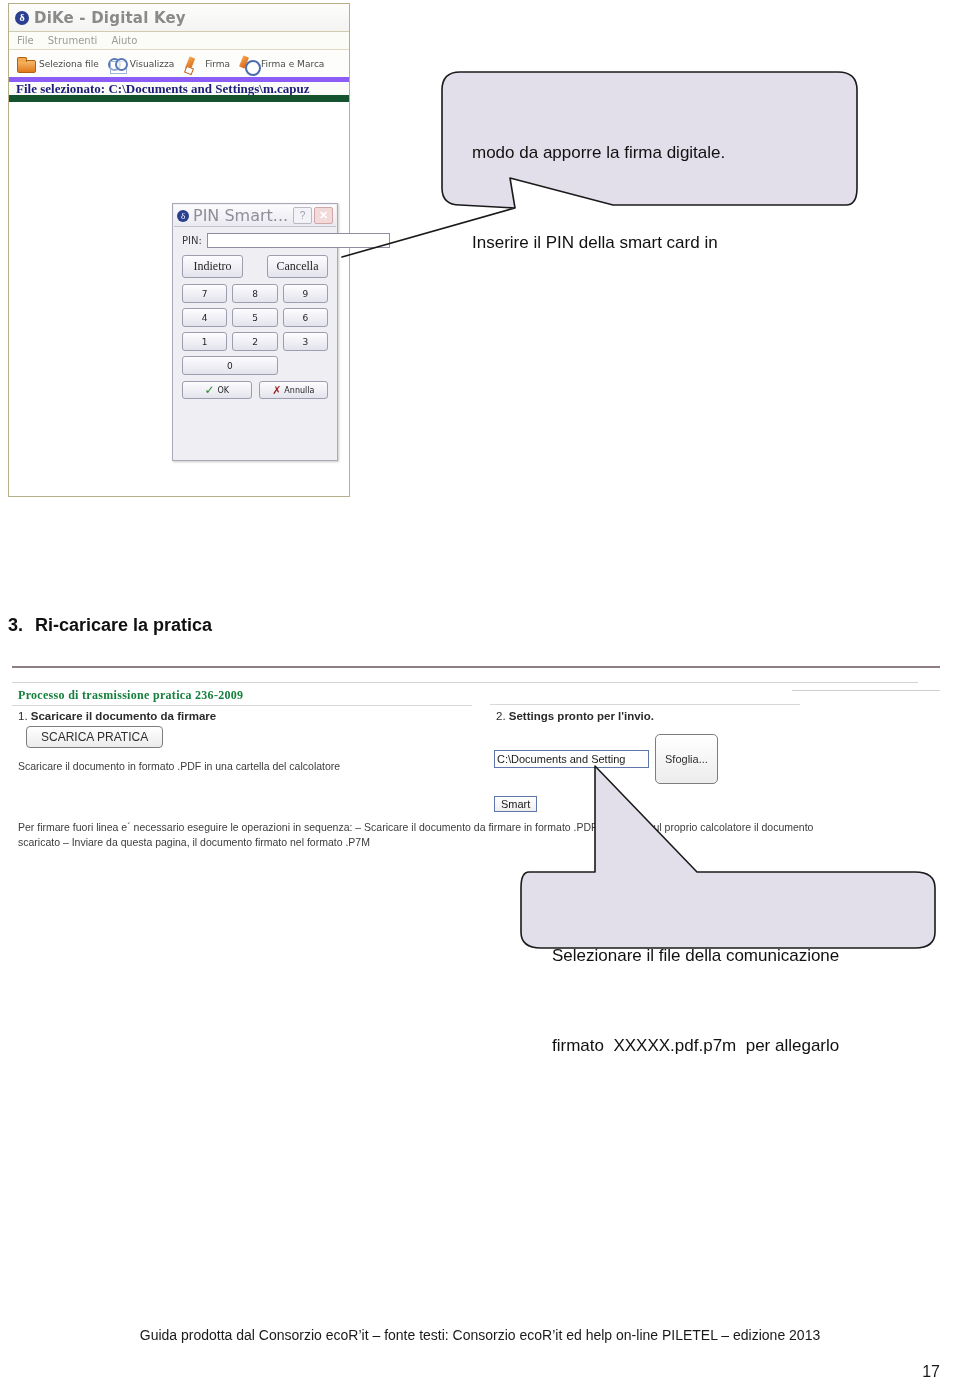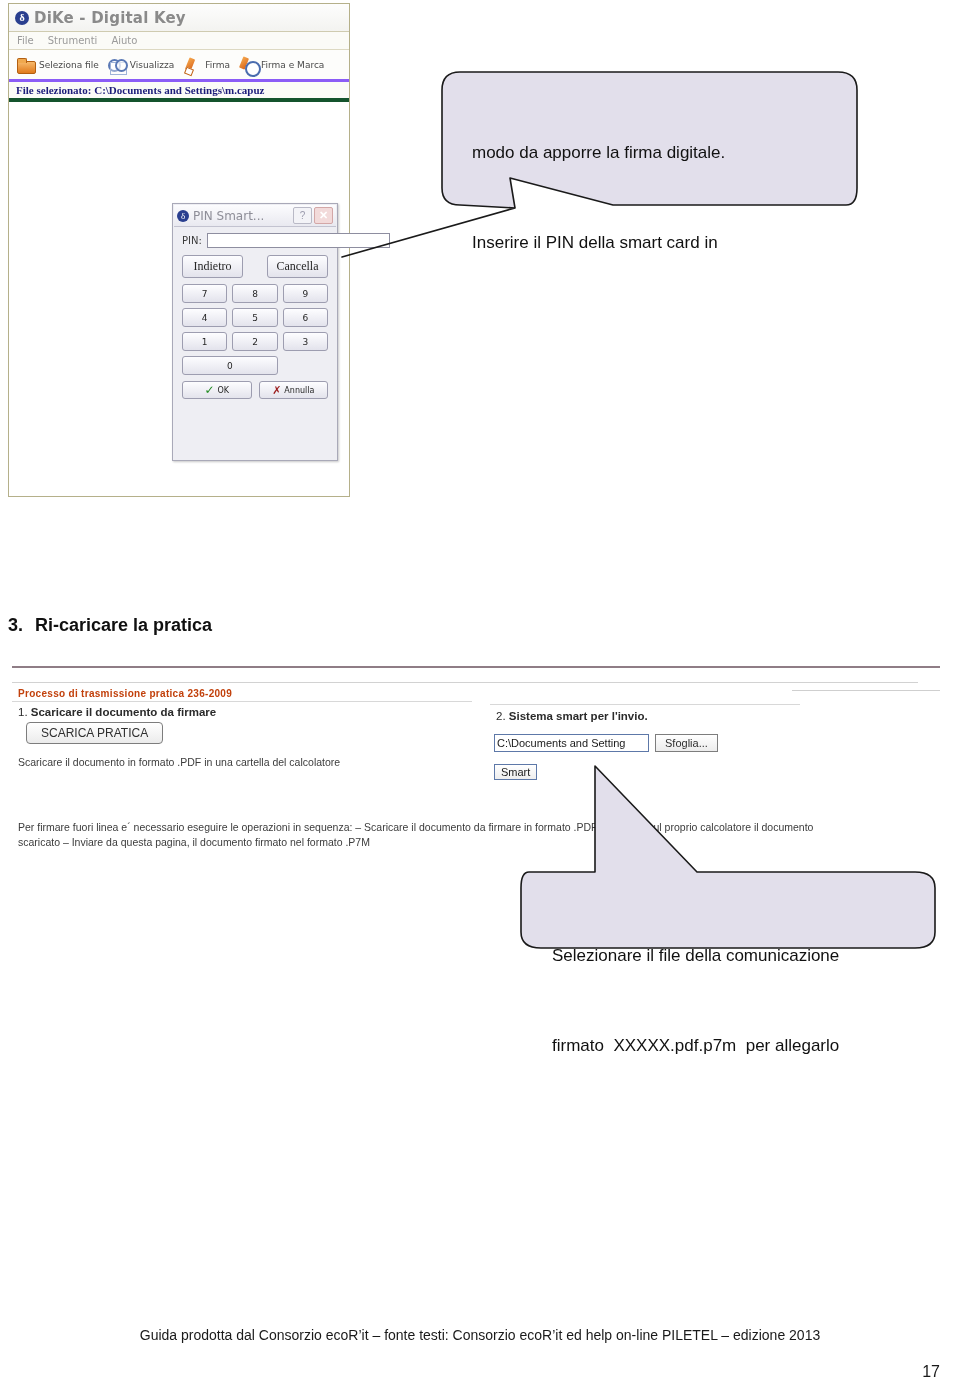--- a/index.html
+++ b/index.html
@@ -35,21 +35,21 @@
     font-family:"DejaVu Sans", sans-serif;
   }
   .dike-menubar{
     position:absolute;left:0;top:28px;width:100%;height:18px;
     background:#fbfbf7;border-bottom:1px solid #ddd9c2;
     box-sizing:border-box;display:flex;align-items:center;gap:14px;padding-left:8px;
   }
   .dike-menu{font-size:10px;color:#9b9b9b;font-family:"DejaVu Sans",sans-serif;}
   .dike-toolbar{
     position:absolute;left:0;top:46px;width:100%;height:32px;
-    background:#fdfdfb;border-bottom:3px solid #8b5cf6;
+    background:#fdfdfb;border-bottom:5px solid #8b5cf6;
     box-sizing:border-box;display:flex;align-items:center;gap:8px;padding-left:7px;
   }
   .tb-item{display:flex;align-items:center;gap:3px;}
   .tb-label{font-size:9px;color:#4a4a4a;font-family:"DejaVu Sans",sans-serif;white-space:nowrap;}
   .ico{width:20px;height:18px;position:relative;flex:none;}
   
   .ico-folder:before{content:"";position:absolute;left:1px;top:5px;width:17px;height:11px;
     background:linear-gradient(#f7b96a,#e07a1c);border:1px solid #b35f10;border-radius:1px 2px 2px 2px;}
   .ico-folder:after{content:"";position:absolute;left:1px;top:2px;width:8px;height:4px;
     background:#f0a94f;border:1px solid #b35f10;border-bottom:none;border-radius:2px 2px 0 0;}
@@ -64,23 +64,23 @@
     background:linear-gradient(120deg,#f6a94e,#d9641a);transform:rotate(22deg);border-radius:1px;}
   .ico-pen:after{content:"";position:absolute;left:3px;top:12px;width:6px;height:5px;
     background:#ffffff;border:1px solid #c06010;transform:rotate(22deg);}
   
   .ico-penclock:before{content:"";position:absolute;left:3px;top:1px;width:6px;height:12px;
     background:linear-gradient(120deg,#f6a94e,#d9641a);transform:rotate(22deg);border-radius:1px;}
   .ico-penclock:after{content:"";position:absolute;left:7px;top:5px;width:12px;height:12px;border-radius:50%;
     border:2px solid #4a6cae;background:rgba(255,255,255,.85);}
   .dike-status{
     position:absolute;left:0;top:78px;width:100%;height:20px;
-    background:#fbfbf7;border-bottom:4px solid #14532d;
+    background:#fbfbf7;border-bottom:7px solid #14532d;
     box-sizing:border-box;display:flex;align-items:center;padding-left:7px;
-    font-family:"Liberation Serif", serif;font-weight:bold;font-size:11px;color:#1c1c7a;
+    font-family:"Liberation Serif", serif;font-weight:bold;font-size:13px;color:#1c1c7a;
     white-space:nowrap;overflow:hidden;text-align:right;
   }
   .dike-canvas{position:absolute;left:0;top:98px;right:0;bottom:0;background:#ffffff;}
 
   
   .pin-dialog{
     position:absolute;left:172px;top:203px;width:166px;height:258px;
     background:#eeeef3;border:1px solid #a9a9b8;
     box-shadow:1px 1px 2px rgba(0,0,0,.22);
     box-sizing:border-box;
@@ -89,21 +89,21 @@
     position:absolute;left:1px;top:1px;right:1px;height:22px;
     background:linear-gradient(#fcfcfe,#e9e9f0);
     border-bottom:1px solid #c3c3d0;
     display:flex;align-items:center;padding:0 3px;box-sizing:border-box;
   }
   .pin-logo{
     width:12px;height:12px;border-radius:50%;background:#2a3f8f;color:#fff;
     font-size:9px;display:flex;align-items:center;justify-content:center;margin-right:4px;
     font-family:"Liberation Serif",serif;
   }
-  .pin-title{font-size:12px;color:#8e8e98;flex:1;font-family:"DejaVu Sans",sans-serif;white-space:nowrap;}
+  .pin-title{font-size:16px;color:#8e8e98;flex:1;font-family:"DejaVu Sans",sans-serif;white-space:nowrap;}
   .pin-btn-help{
     width:17px;height:15px;border:1px solid #b9b9c6;background:#f3f3f7;border-radius:2px;
     font-size:10px;color:#9c9cae;display:flex;align-items:center;justify-content:center;margin-right:2px;
   }
   .pin-btn-close{
     width:17px;height:15px;border:1px solid #d3a7a7;border-radius:2px;
     background:#f2dada;color:#ffffff;font-size:11px;font-weight:bold;
     display:flex;align-items:center;justify-content:center;
   }
   .pin-body{position:absolute;left:1px;top:23px;right:1px;bottom:1px;padding:6px 8px;box-sizing:border-box;}
@@ -149,22 +149,22 @@
   
   .web-shot{
     position:absolute;left:12px;top:682px;width:928px;height:185px;
     background:#ffffff;overflow:hidden;
   }
   .web-topline{position:absolute;left:0;top:0;width:906px;height:0;border-top:1px solid #d2d2d2;}
   .web-topline2{position:absolute;left:780px;top:8px;width:148px;height:0;border-top:1px solid #cfcfcf;}
   .web-col-left{position:absolute;left:0;top:6px;width:470px;}
   .web-col-right{position:absolute;left:478px;top:6px;width:450px;}
   .web-h1{
-    font-family:Liberation Sans, sans-serif;font-weight:bold;font-size:10px;
-    color:#c2410c;letter-spacing:.3px;margin:0 0 2px 6px;
+    font-family:Liberation Serif, serif;font-weight:bold;font-size:12px;
+    color:#15803d;letter-spacing:.3px;margin:0 0 2px 6px;
   }
   .web-rule{border-top:1px solid #d8d8d8;width:460px;margin:0 0 4px 0;}
   .web-step{
     font-family:"Liberation Sans",sans-serif;font-size:11.5px;color:#2b2b2b;margin-left:6px;
   }
   .web-step b{font-weight:bold;}
   .btn-scarica{
     margin:4px 0 0 14px;display:inline-block;
     padding:3px 14px;border:1px solid #7d7d7d;border-radius:4px;
     background:linear-gradient(#ffffff,#ebebeb);
@@ -176,21 +176,21 @@
   }
   .web-rule-r{border-top:1px solid #d8d8d8;width:310px;margin:16px 0 5px 0;}
   .file-row{display:flex;align-items:center;margin:12px 0 0 4px;}
   .file-input{
     width:155px;height:18px;border:1px solid #5d78a8;background:#fff;
     font-family:"Liberation Sans",sans-serif;font-size:11px;color:#1a1a1a;
     padding:0 2px;box-sizing:border-box;overflow:hidden;white-space:nowrap;
     display:flex;align-items:center;
   }
   .btn-sfoglia{
-    margin-left:6px;padding:2px 9px;border:1px solid #7d7d7d;border-radius:0;
+    margin-left:6px;padding:18px 9px;border:1px solid #7d7d7d;border-radius:5px;
     background:linear-gradient(#ffffff,#ececec);
     font-family:"Liberation Sans",sans-serif;font-size:11px;color:#2f2f2f;
   }
   .btn-invia{
     margin:12px 0 0 4px;display:inline-block;padding:1px 6px;
     border:1px solid #5d78a8;background:linear-gradient(#ffffff,#eeeeee);
     font-family:"Liberation Sans",sans-serif;font-size:11px;color:#1a1a1a;
   }
   .web-para{
     position:absolute;left:6px;top:138px;width:918px;
@@ -329,21 +329,21 @@
       <b>Scaricare il documento da firmare</b>
     </div>
     <div class="btn-scarica">SCARICA PRATICA</div>
     <div class="web-note">Scaricare il documento in formato .PDF in una cartella del calcolatore</div>
   </div>
 
   <div class="web-col-right">
     <div class="web-rule-r"></div>
     <div class="web-step">
       <span>2.</span>
-      <b>Sistema smart per l'invio.</b>
+      <b>Settings pronto per l'invio.</b>
     </div>
     <div class="file-row">
       <div class="file-input">C:\Documents and Setting</div>
       <div class="btn-sfoglia">Sfoglia...</div>
     </div>
     <div class="btn-invia">Smart</div>
   </div>
 
   <div class="web-para">
     <div>Per firmare fuori linea e´ necessario eseguire le operazioni in sequenza: – Scaricare il documento da firmare in formato .PDF – Firmare sul proprio calcolatore il documento</div>

